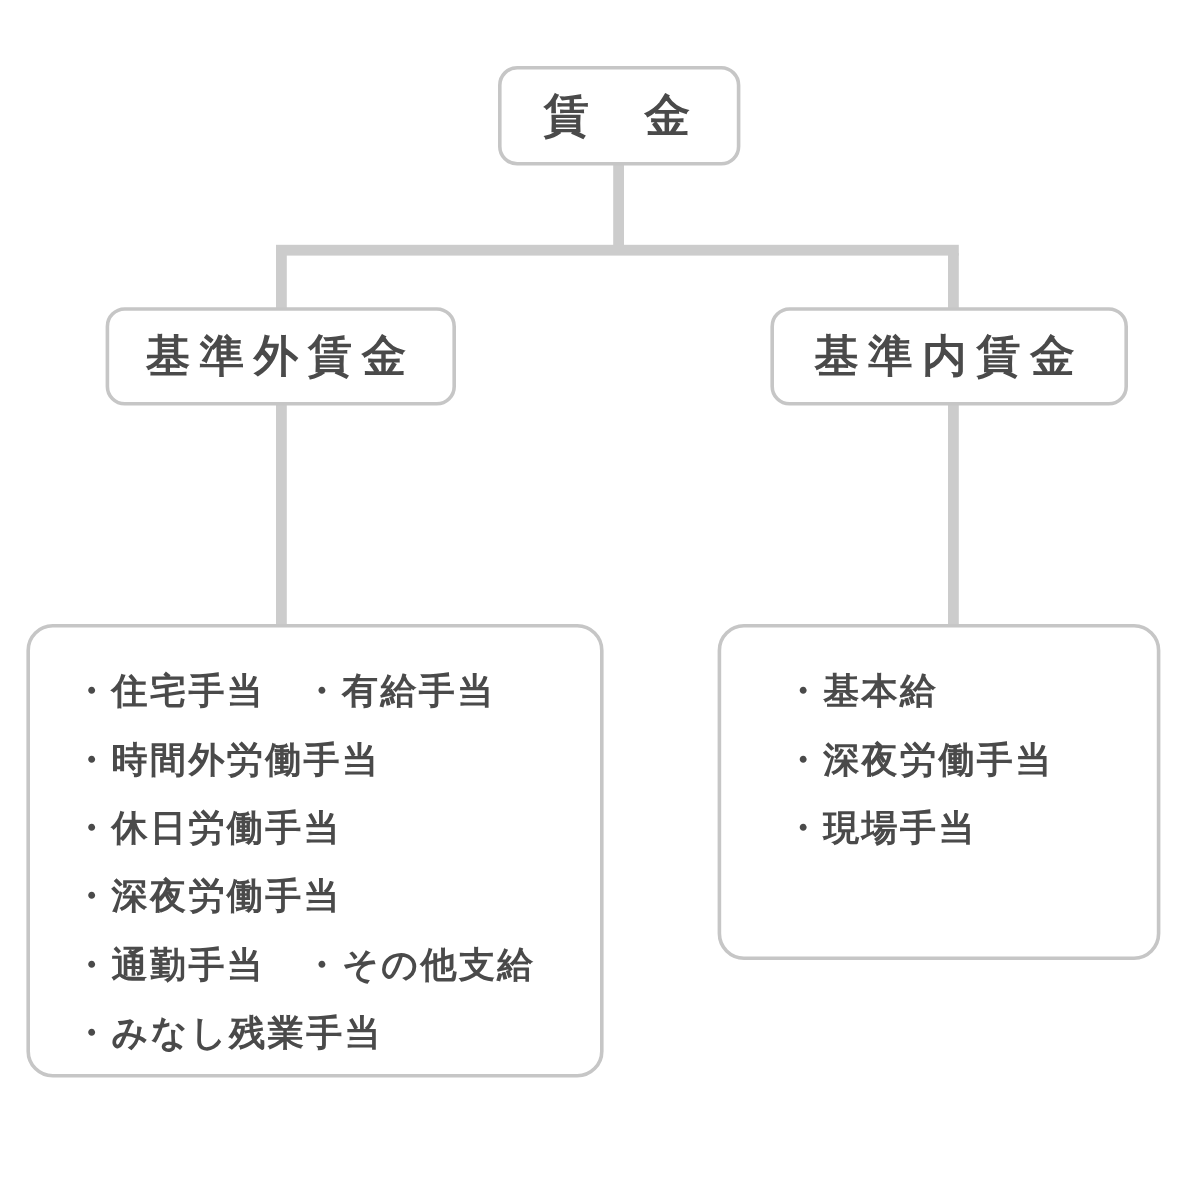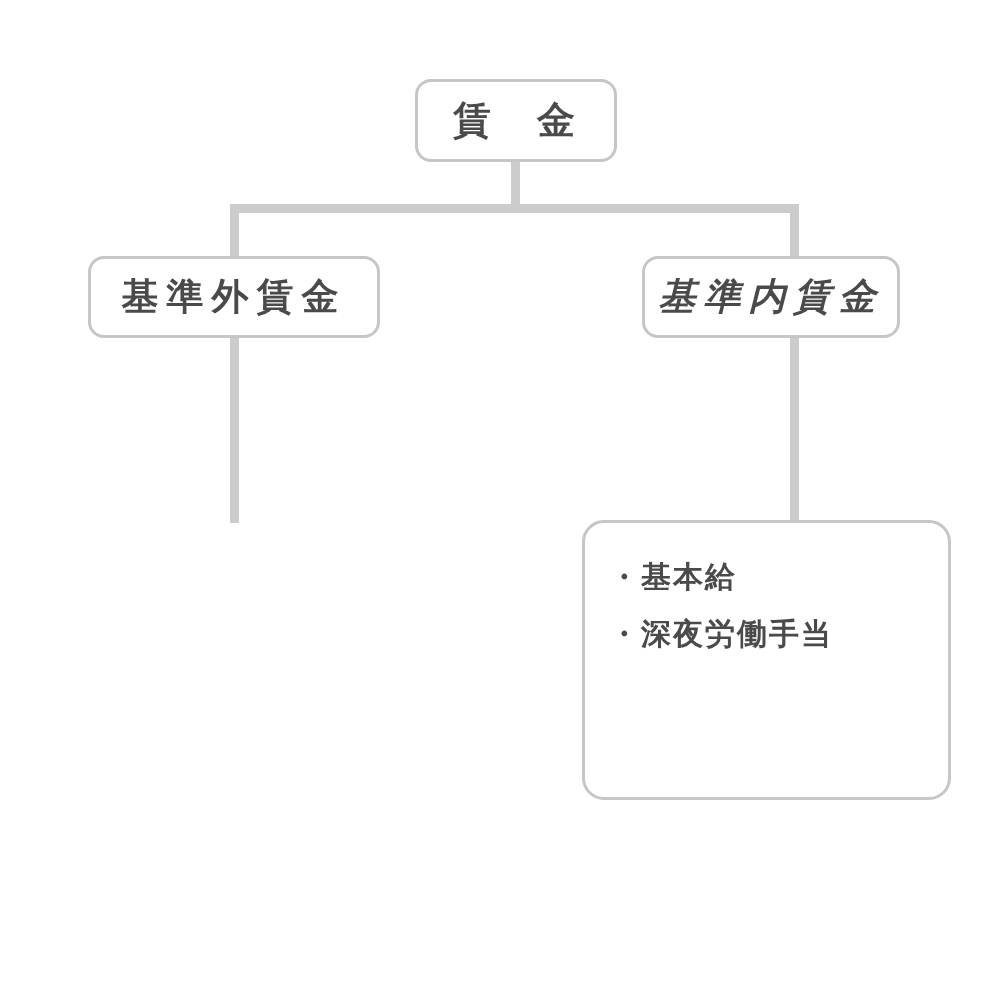--- a/index.html
+++ b/index.html
@@ -19,37 +19,37 @@
   }
   .node{
     position:absolute;
     background:#fff;
     border:3px solid var(--border);
     border-radius:16px;
     display:flex;align-items:center;justify-content:center;
     font-weight:700;
     box-sizing:border-box;
   }
-  .node-root{left:415px;top:55px;width:202px;height:83px;font-size:38px;letter-spacing:4px;margin-top:24px;}
+  .node-root{left:415px;top:55px;width:202px;height:83px;font-size:38px;letter-spacing:4px;}
   .node-branch{width:292px;height:82px;top:256px;font-size:37px;letter-spacing:8px;}
   .node-branch-left{left:88px;}
-  .node-branch-right{left:642px;width:258px;font-style:italic;}
+  .node-branch-right{left:642px;width:298px;}
   .leaf{
     position:absolute;
     background:#fff;
     border:3px solid var(--border);
     border-radius:22px;
     box-sizing:border-box;
     font-weight:700;
     font-size:30px;
     letter-spacing:2px;
     line-height:57px;
   }
   .leaf-left{left:22px;top:520px;width:481px;height:378px;padding:25px 10px 0 36px;}
-  .leaf-right{left:582px;top:520px;width:369px;height:280px;padding:25px 10px 0 24px;}
+  .leaf-right{left:598px;top:520px;width:369px;height:280px;padding:25px 10px 0 53px;}
   .leaf .li{white-space:nowrap;}
   .conn{position:absolute;background:var(--line);}
   .conn-root-stub{left:511px;top:136px;width:9px;height:70px;}
   .conn-hbar{left:230px;top:204px;width:569px;height:9px;}
   .conn-left-drop{left:230px;top:211px;width:9px;height:48px;}
   .conn-right-drop{left:790px;top:211px;width:9px;height:48px;}
   .conn-left-long{left:230px;top:336px;width:9px;height:187px;}
   .conn-right-long{left:790px;top:336px;width:9px;height:187px;}
 </style>
 </head>
@@ -68,19 +68,28 @@
     <span>賃　金</span>
   </div>
 
   <div class="node node-branch node-branch-left">
     <span>基準外賃金</span>
   </div>
   <div class="node node-branch node-branch-right">
     <span>基準内賃金</span>
   </div>
 
+  <div class="leaf leaf-left">
+    <div class="li">・住宅手当　・有給手当</div>
+    <div class="li">・時間外労働手当</div>
+    <div class="li">・休日労働手当</div>
+    <div class="li">・深夜労働手当</div>
+    <div class="li">・通勤手当　・その他支給</div>
+    <div class="li">・みなし残業手当</div>
+  </div>
 
   <div class="leaf leaf-right">
     <div class="li">・基本給</div>
     <div class="li">・深夜労働手当</div>
+    <div class="li">・現場手当</div>
   </div>
 
 </div>
 
 </body></html>

